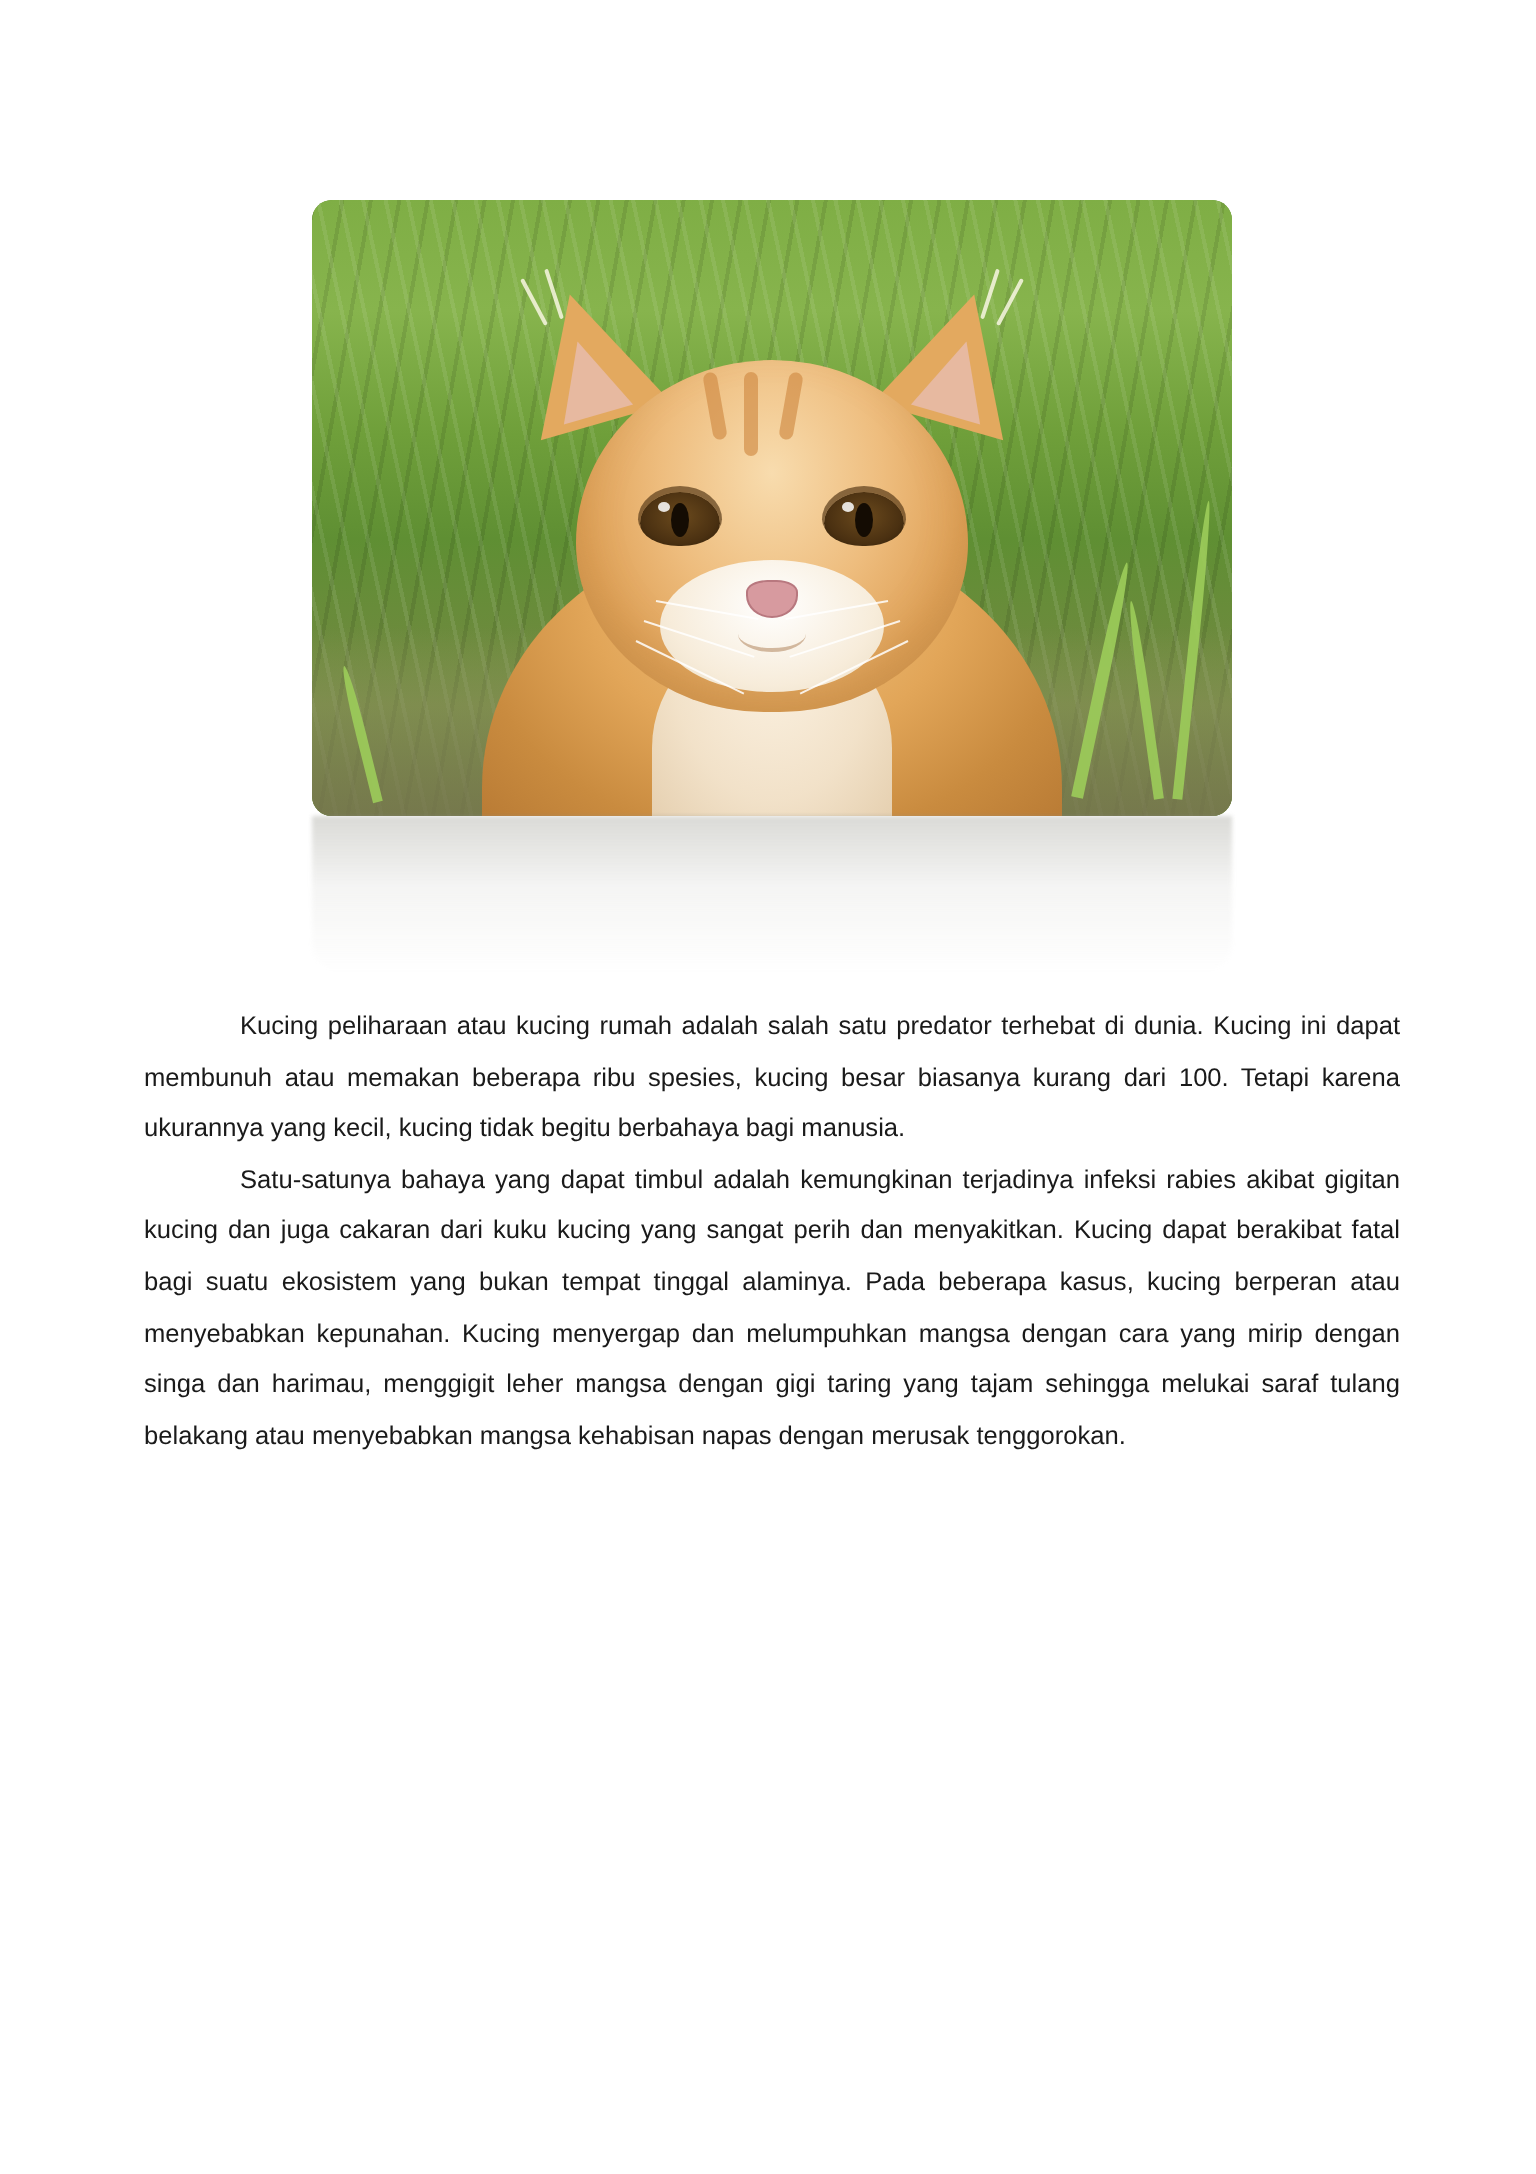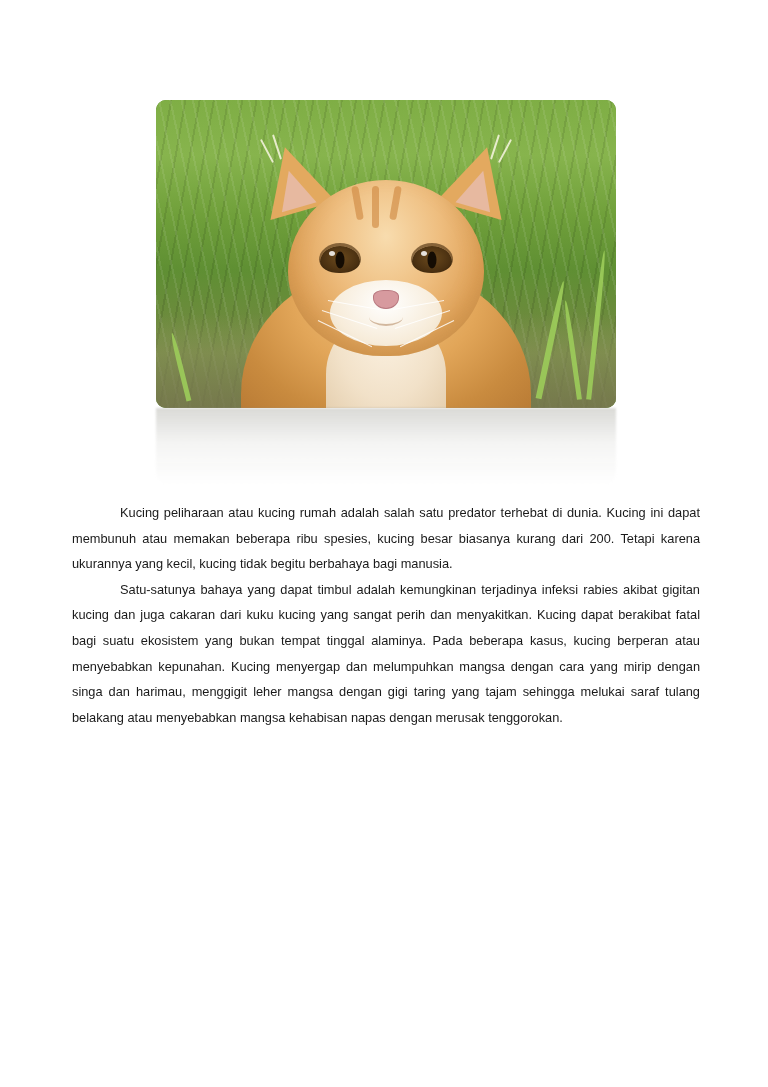--- a/index.html
+++ b/index.html
@@ -314,18 +314,18 @@
               <div class="whisker r" style="right:34px; top:130px; width:58px; transform:rotate(-18deg);"></div>
               <div class="whisker r" style="right:30px; top:140px; width:60px; transform:rotate(-26deg);"></div>
             </div>
           </div>
         </div>
         <div class="reflection"></div>
       </div>
     </div>
 
     <div class="body-text">
-      <p>Kucing peliharaan atau kucing rumah adalah salah satu predator terhebat di dunia. Kucing ini dapat membunuh atau memakan beberapa ribu spesies, kucing besar biasanya kurang dari 200. Tetapi karena ukurannya yang kecil, kucing tidak begitu berbahaya bagi manusia.</p>
+      <p>Kucing peliharaan atau kucing rumah adalah salah satu predator terhebat di dunia. Kucing ini dapat membunuh atau memakan beberapa ribu spesies, kucing besar biasanya kurang dari 100. Tetapi karena ukurannya yang kecil, kucing tidak begitu berbahaya bagi manusia.</p>
       <p>Satu-satunya bahaya yang dapat timbul adalah kemungkinan terjadinya infeksi rabies akibat gigitan kucing dan juga cakaran dari kuku kucing yang sangat perih dan menyakitkan. Kucing dapat berakibat fatal bagi suatu ekosistem yang bukan tempat tinggal alaminya. Pada beberapa kasus, kucing berperan atau menyebabkan kepunahan. Kucing menyergap dan melumpuhkan mangsa dengan cara yang mirip dengan singa dan harimau, menggigit leher mangsa dengan gigi taring yang tajam sehingga melukai saraf tulang belakang atau menyebabkan mangsa kehabisan napas dengan merusak tenggorokan.</p>
     </div>
 
   </div>
 </div>
 
 </body></html>

